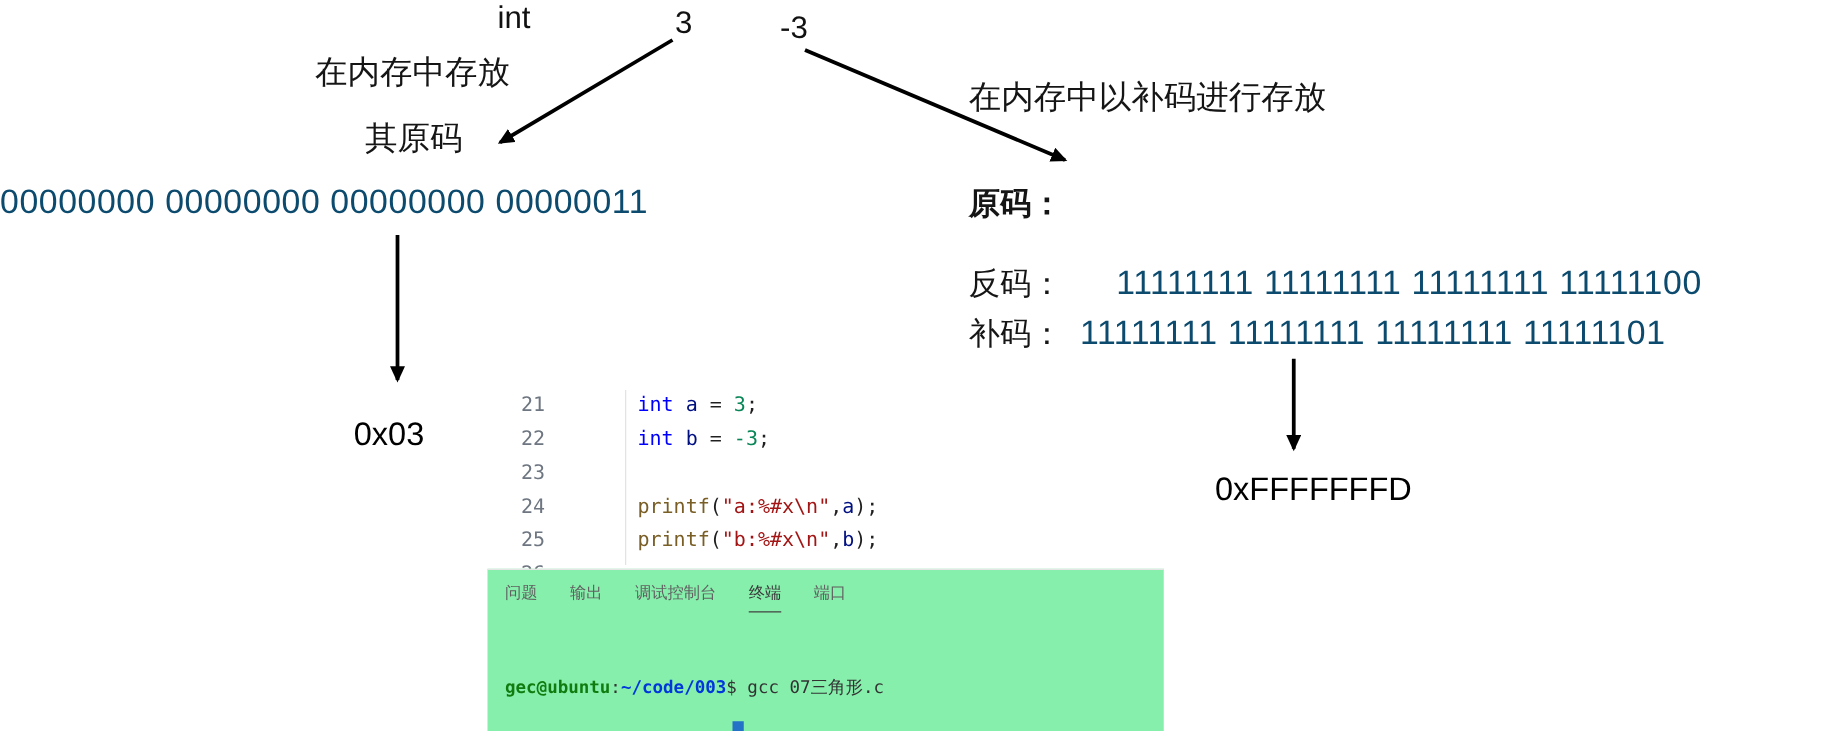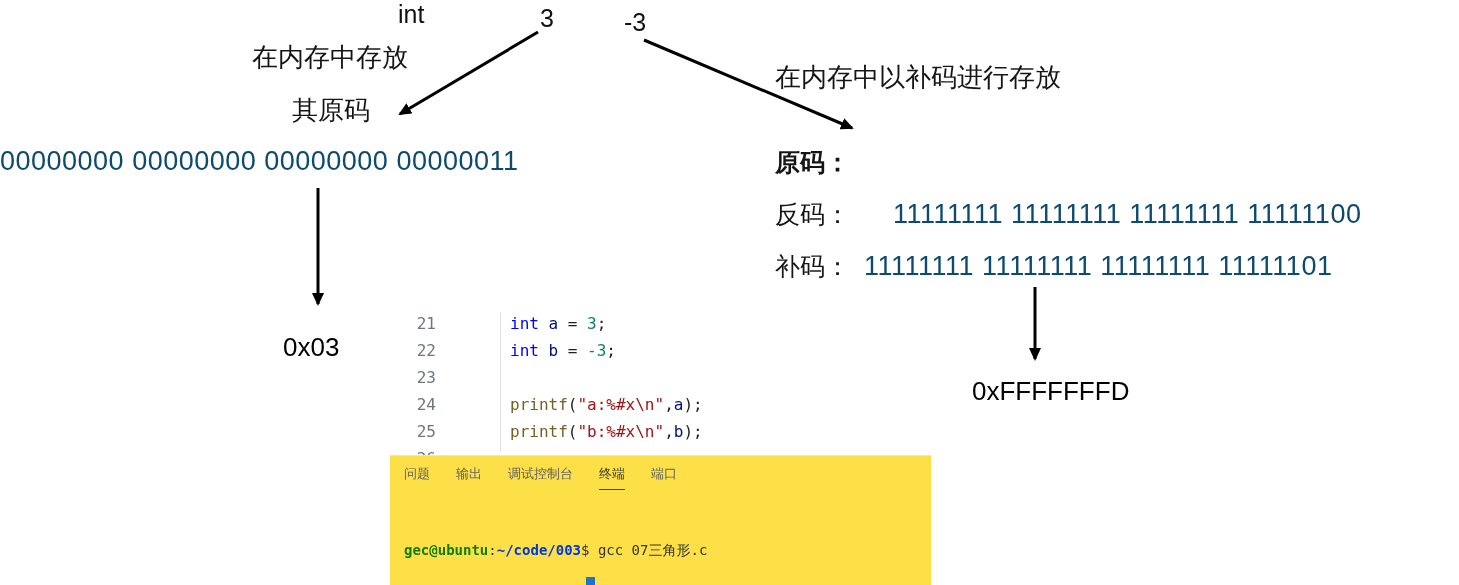--- a/index.html
+++ b/index.html
@@ -31,21 +31,21 @@
   .tk-kw { color:#0000ff; }
   .tk-num { color:#098658; }
   .tk-str { color:#a31515; }
   .tk-fn { color:#795e26; }
   .tk-var { color:#001080; }
   .tk-plain { color:#1f1f1f; }
 
   
   .panel {
     position:absolute; left:390px; top:455px; width:541px; height:130px;
-    background:#fde047; border-top:1px solid #e5e5e5; overflow:hidden;
+    background:#86efac; border-top:1px solid #e5e5e5; overflow:hidden;
   }
   .tabs { display:flex; gap:26px; padding:9px 0 0 14px; height:34px; font-size:13px; color:#616161; }
   .tab { padding-bottom:5px; cursor:pointer; white-space:nowrap; }
   .tab.active { color:#3b3b3b; border-bottom:1px solid #424242; }
   .term {
     position:absolute; left:14px; top:42px;
     font-family:"DejaVu Sans Mono","Liberation Mono",monospace;
     font-size:14px; line-height:21px; white-space:pre; color:#333333;
   }
   .t-user { color:#107c10; font-weight:bold; }
@@ -76,21 +76,21 @@
   <div class="abs cjk" style="left:252px; top:40px;">在内存中存放</div>
   <div class="abs cjk" style="left:292px; top:93px;">其原码</div>
 
   <div class="abs cjk" style="left:775px; top:60px;">在内存中以补码进行存放</div>
 
   <div class="abs bits-line" style="left:0px; top:146px;">00000000 00000000 00000000 00000011</div>
 
   <div class="abs bin-row" style="left:775px; top:146px;font-weight:bold;">
     <span class="row-label">原码：</span>
   </div>
-  <div class="abs bin-row" style="left:775px; top:198px;gap:43px;">
+  <div class="abs bin-row" style="left:775px; top:210px;gap:43px;">
     <span class="row-label">反码：</span>
     <span class="bits-line">11111111 11111111 11111111 11111100</span>
   </div>
   <div class="abs bin-row" style="left:775px; top:250px;">
     <span class="row-label">补码：</span>
     <span class="bits-line">11111111 11111111 11111111 11111101</span>
   </div>
 
   <div class="abs hex-label" style="left:283px; top:332px;">0x03</div>
   <div class="abs hex-label" style="left:972px; top:376px;">0xFFFFFFFD</div>

